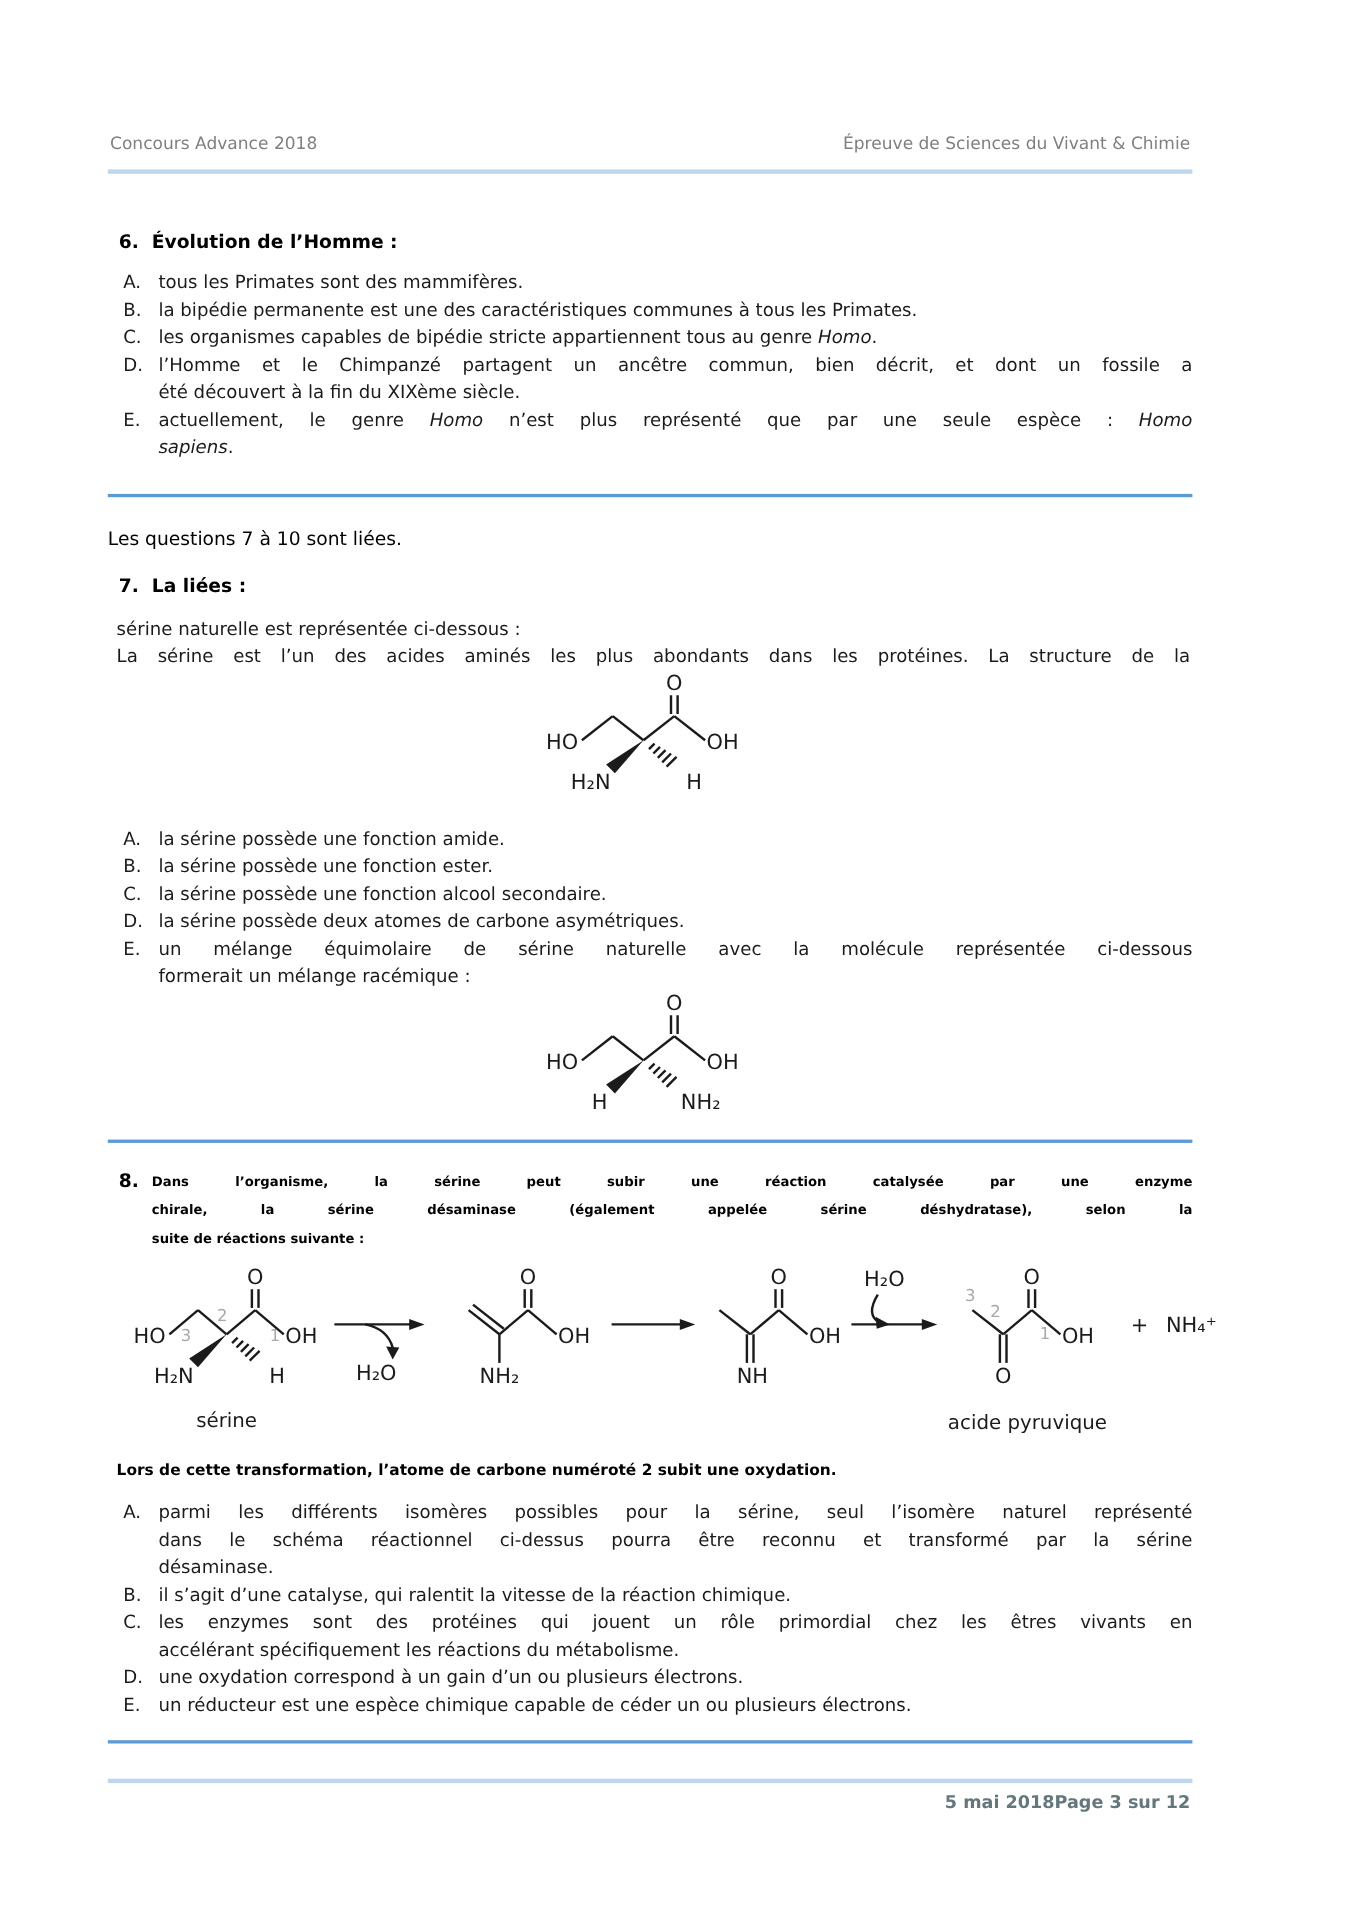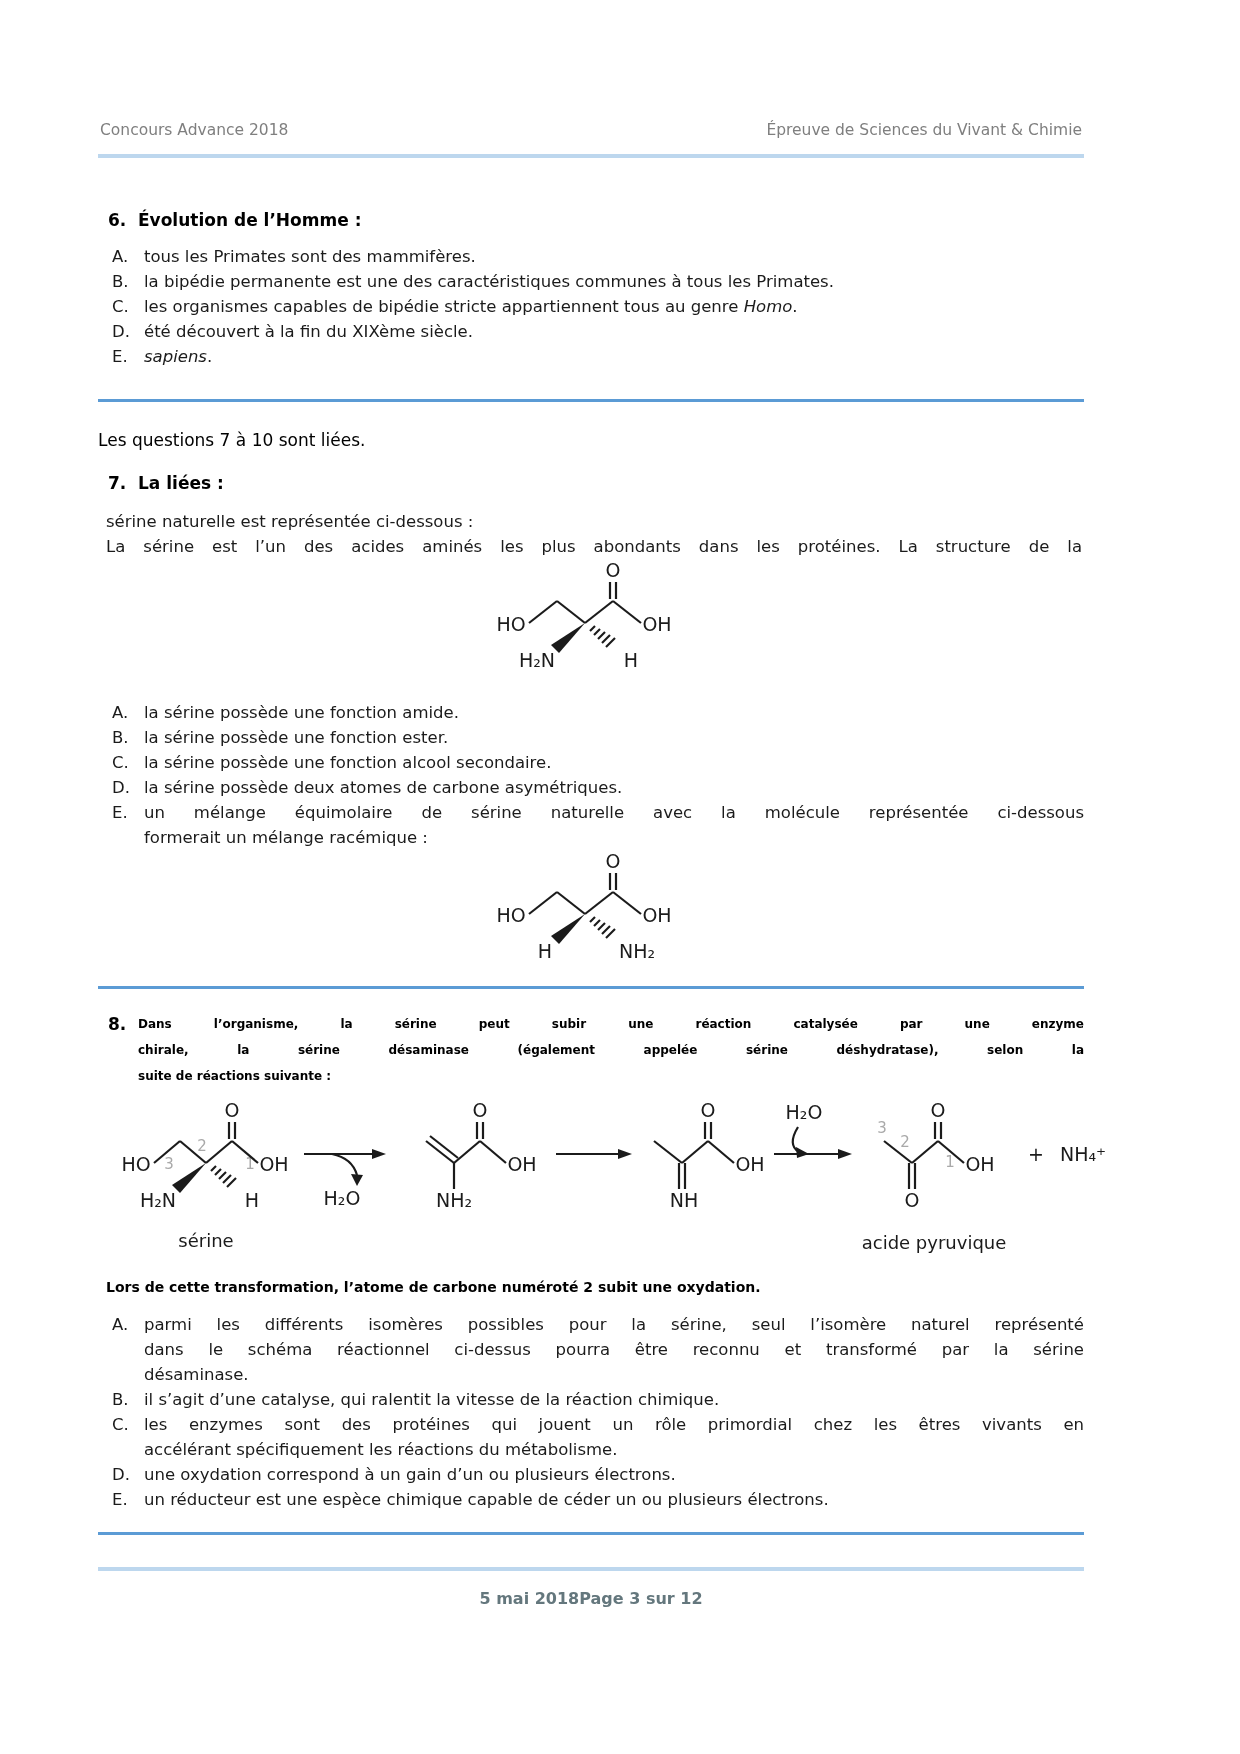--- a/index.html
+++ b/index.html
@@ -27,21 +27,21 @@
   .struct-wrap.s1{margin-top:2px;height:127px;}
   .struct-wrap.s2{margin-top:2px;height:122px;}
   .divider-q7{margin-top:12px;}
   .q8head{display:flex;margin-top:22px;font-weight:bold;color:#000;}
   .q8head .qnum{width:40px;flex:none;padding-left:10px;box-sizing:border-box;font-size:17px;line-height:26px;}
   .q8head .txt .line{font-size:12px;line-height:26px;font-weight:bold;}
   .scheme-wrap{margin-top:2px;height:178px;}
   .statement{margin-top:6px;margin-left:8px;font-weight:bold;font-size:14px;line-height:25px;color:#000;}
   .divider-q8{margin-top:20px;}
   .foot-rule{margin-top:32px;}
-  .foot{display:flex;justify-content:center;margin-top:18px;font-weight:bold;color:#64777d;font-size:16px;line-height:20px;padding:0 2px;}
+  .foot{display:flex;justify-content:flex-end;margin-top:8px;font-weight:bold;color:#64777d;font-size:16px;line-height:20px;padding:0 2px;}
   svg text{font-family:"DejaVu Sans",sans-serif;}
   .at{font-size:19px;fill:#1b1b1b;text-anchor:middle;}
   .num{font-size:15px;fill:#a9a9a9;text-anchor:middle;}
   .mol-label{font-size:18px;fill:#1b1b1b;text-anchor:middle;}
   .bond{stroke:#1b1b1b;stroke-width:2.2;fill:none;}
   .wedge{fill:#1b1b1b;stroke:none;}
   .ahead{fill:#1b1b1b;stroke:none;}
   i{font-style:italic;}
 </style>
 </head>
@@ -74,26 +74,28 @@
     </div>
     <div class="opt">
       <span class="ltr">C.</span>
       <div class="txt">
           <div class="line"><span>les organismes capables de bipédie stricte appartiennent tous au genre </span><i>Homo</i><span>.</span></div>
         </div>
     </div>
     <div class="opt">
       <span class="ltr">D.</span>
       <div class="txt">
+        <div class="line j"><span>l’Homme et le Chimpanzé partagent un ancêtre commun, bien décrit, et dont un fossile a</span></div>
         <div class="line"><span>été découvert à la fin du XIXème siècle.</span></div>
       </div>
     </div>
     <div class="opt">
       <span class="ltr">E.</span>
       <div class="txt">
+        <div class="line j"><span>actuellement, le genre </span><i>Homo</i><span> n’est plus représenté que par une seule espèce : </span><i>Homo</i></div>
         <div class="line"><i>sapiens</i><span>.</span></div>
       </div>
     </div>
   </div>
 
   <div class="rule strong divider-q6"></div>
 
   <div class="bold-note">Les questions 7 à 10 sont liées.</div>
 
   <div class="qhead q7">

